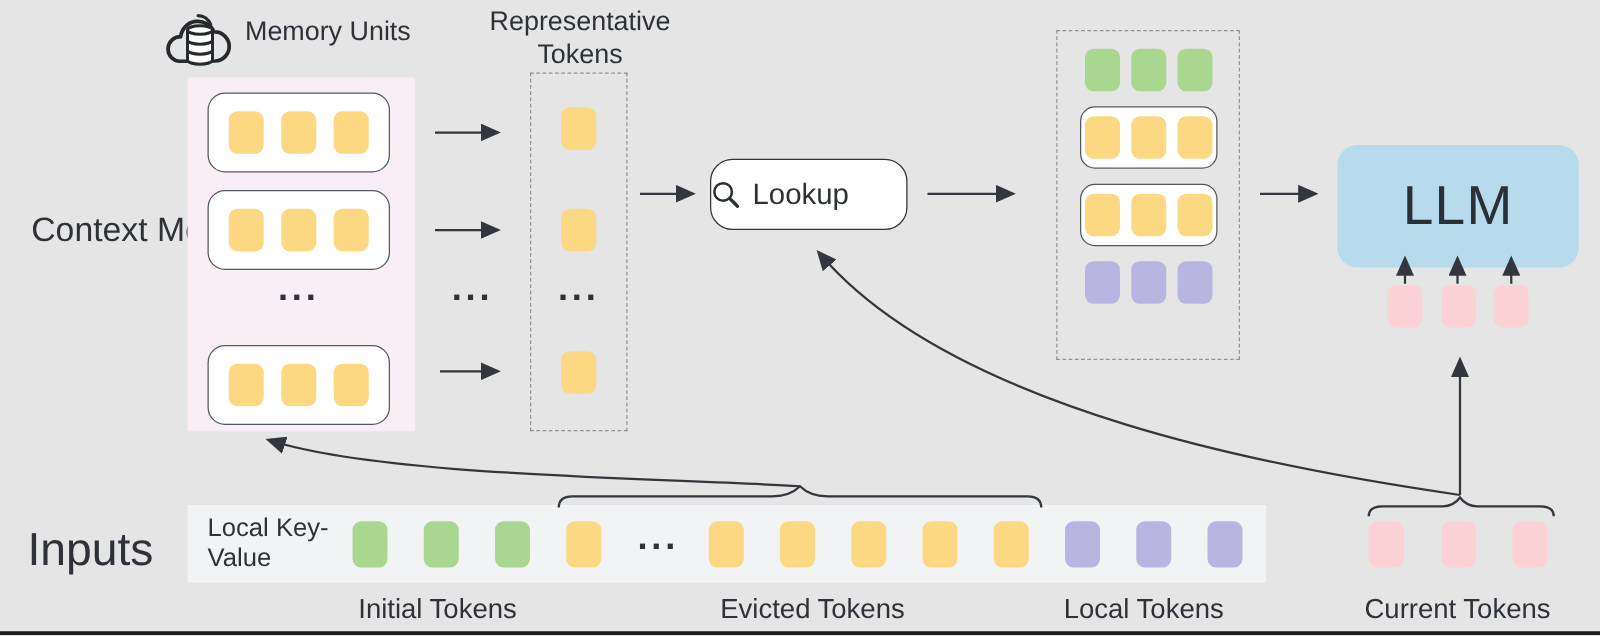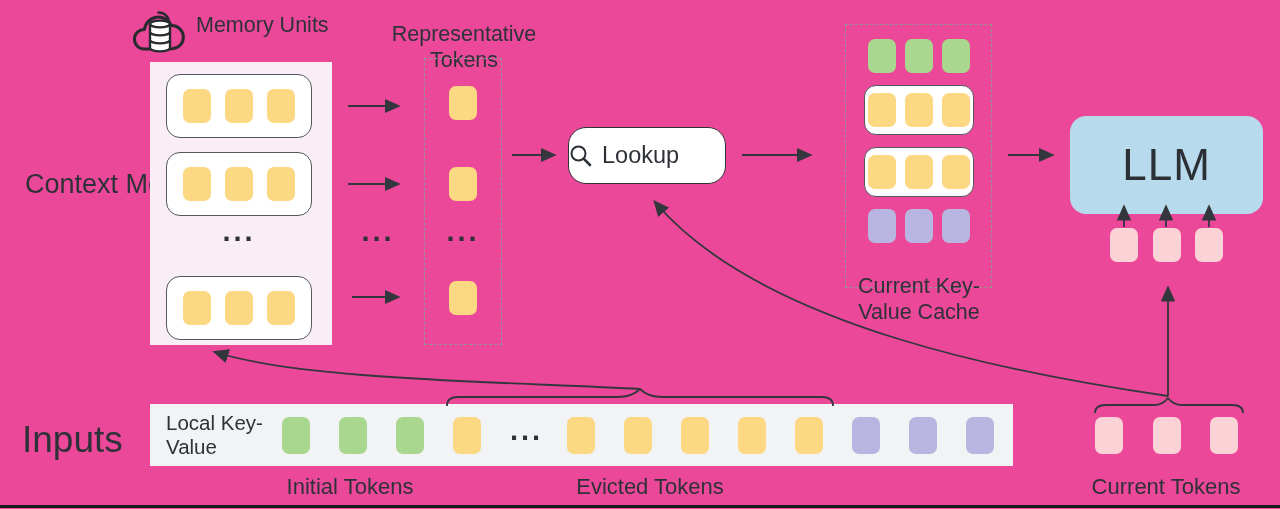--- a/index.html
+++ b/index.html
@@ -1,17 +1,17 @@
 <!DOCTYPE html>
 <html style="--c-yellow: #FBD881; --c-green: #A9D78F; --c-purple: #B8B6E0; --c-pink: #FBD2D6; --c-blue: #B7DAEC; --c-memory_bg: #F9EEF6; --c-strip_bg: #F2F3F5; --c-ink: #2E3238; --c-line: #33373D; --c-dash: #909398;"><head>
 <meta charset="utf-8">
 <style>
   html,body{margin:0;padding:0;background:#fff;}
   #stage{
-    position:relative;width:1280px;height:509px;background:#ec4899;overflow:hidden;
+    position:relative;width:1280px;height:509px;background:#e5e5e5;overflow:hidden;
     font-family:"Liberation Sans", sans-serif;color:var(--c-ink,#2E3238);
   }
   .abs{position:absolute;}
   .lbl{color:var(--c-ink,#2E3238);}
   .center{text-align:center;}
 
   
   .token{width:28px;height:34px;border-radius:7px;flex:0 0 auto;}
   .token.yellow{background:var(--c-yellow,#FBD881);}
   .token.green{background:var(--c-green,#A9D78F);}
@@ -21,21 +21,21 @@
   .tok-dots{width:28px;text-align:center;align-self:center;margin-top:-12px;}
 
   
   #memory-panel{left:150px;top:62px;width:182px;height:283px;background:var(--c-memory_bg,#F9EEF6);}
   .mem-row{left:166px;width:146px;height:64px;background:#fff;border:1.4px solid #53575E;
     border-radius:14px;display:flex;align-items:center;justify-content:center;gap:14px;box-sizing:border-box;}
   #context-memory-label{left:25px;top:166px;font-size:27px;line-height:36px;}
 
   
   #rep-box{left:424px;top:58px;width:78px;height:287px;border:1.6px dashed var(--c-dash,#909398);box-sizing:border-box;}
-  #rep-label{left:388px;top:21px;width:152px;font-size:21.5px;line-height:26px;}
+  #rep-label{left:388px;top:4px;width:152px;font-size:21.5px;line-height:26px;}
   #memory-units-label{left:196px;top:13px;font-size:21.5px;}
 
   
   #lookup-btn{left:568px;top:127px;width:158px;height:57px;border:1.7px solid #2F333A;border-radius:18px;
     background:#fff;display:flex;align-items:center;justify-content:flex-start;gap:9px;box-sizing:border-box;}
   #lookup-btn .txt{font-size:23.5px;}
 
   
   #kv-box{left:845px;top:24px;width:147px;height:264px;border:1.6px dashed var(--c-dash,#909398);
     box-sizing:border-box;display:flex;flex-direction:column;align-items:center;padding-top:14px;gap:12px;}
@@ -140,21 +140,20 @@
         <div class="token yellow"></div>
         <div class="token yellow"></div>
         <div class="token yellow"></div>
       </div>
     <div class="kv-row">
         <div class="token purple"></div>
         <div class="token purple"></div>
         <div class="token purple"></div>
       </div>
   </div>
-  <div class="abs lbl center" id="kv-label">Current Key-Value Cache</div>
 
   <div class="abs" id="llm-box">
     <span class="txt">LLM</span>
   </div>
   <div class="abs" id="llm-inputs">
       <div class="token pink"></div>
       <div class="token pink"></div>
       <div class="token pink"></div>
     </div>
 
@@ -178,20 +177,21 @@
       </div>
   </div>
   <div class="abs" id="current-tokens">
       <div class="token pink"></div>
       <div class="token pink"></div>
       <div class="token pink"></div>
     </div>
 
   <div class="abs lbl center bottom-label" style="left:270px;width:160px;">Initial Tokens</div>
   <div class="abs lbl center bottom-label" style="left:568px;width:164px;">Evicted Tokens</div>
+  <div class="abs lbl center bottom-label" style="left:835px;width:160px;">Local Tokens</div>
   <div class="abs lbl center bottom-label" style="left:1082px;width:168px;">Current Tokens</div>
 
   <div class="abs" id="bottom-rule"></div>
 
   <svg class="abs overlay" width="1280" height="509" viewBox="0 0 1280 509">
     <defs>
       <marker id="ah" markerWidth="9" markerHeight="8" refX="7.5" refY="4" orient="auto">
         <path d="M0,0 L9,4 L0,8 Z" fill="#33373D"></path>
       </marker>
     </defs>

